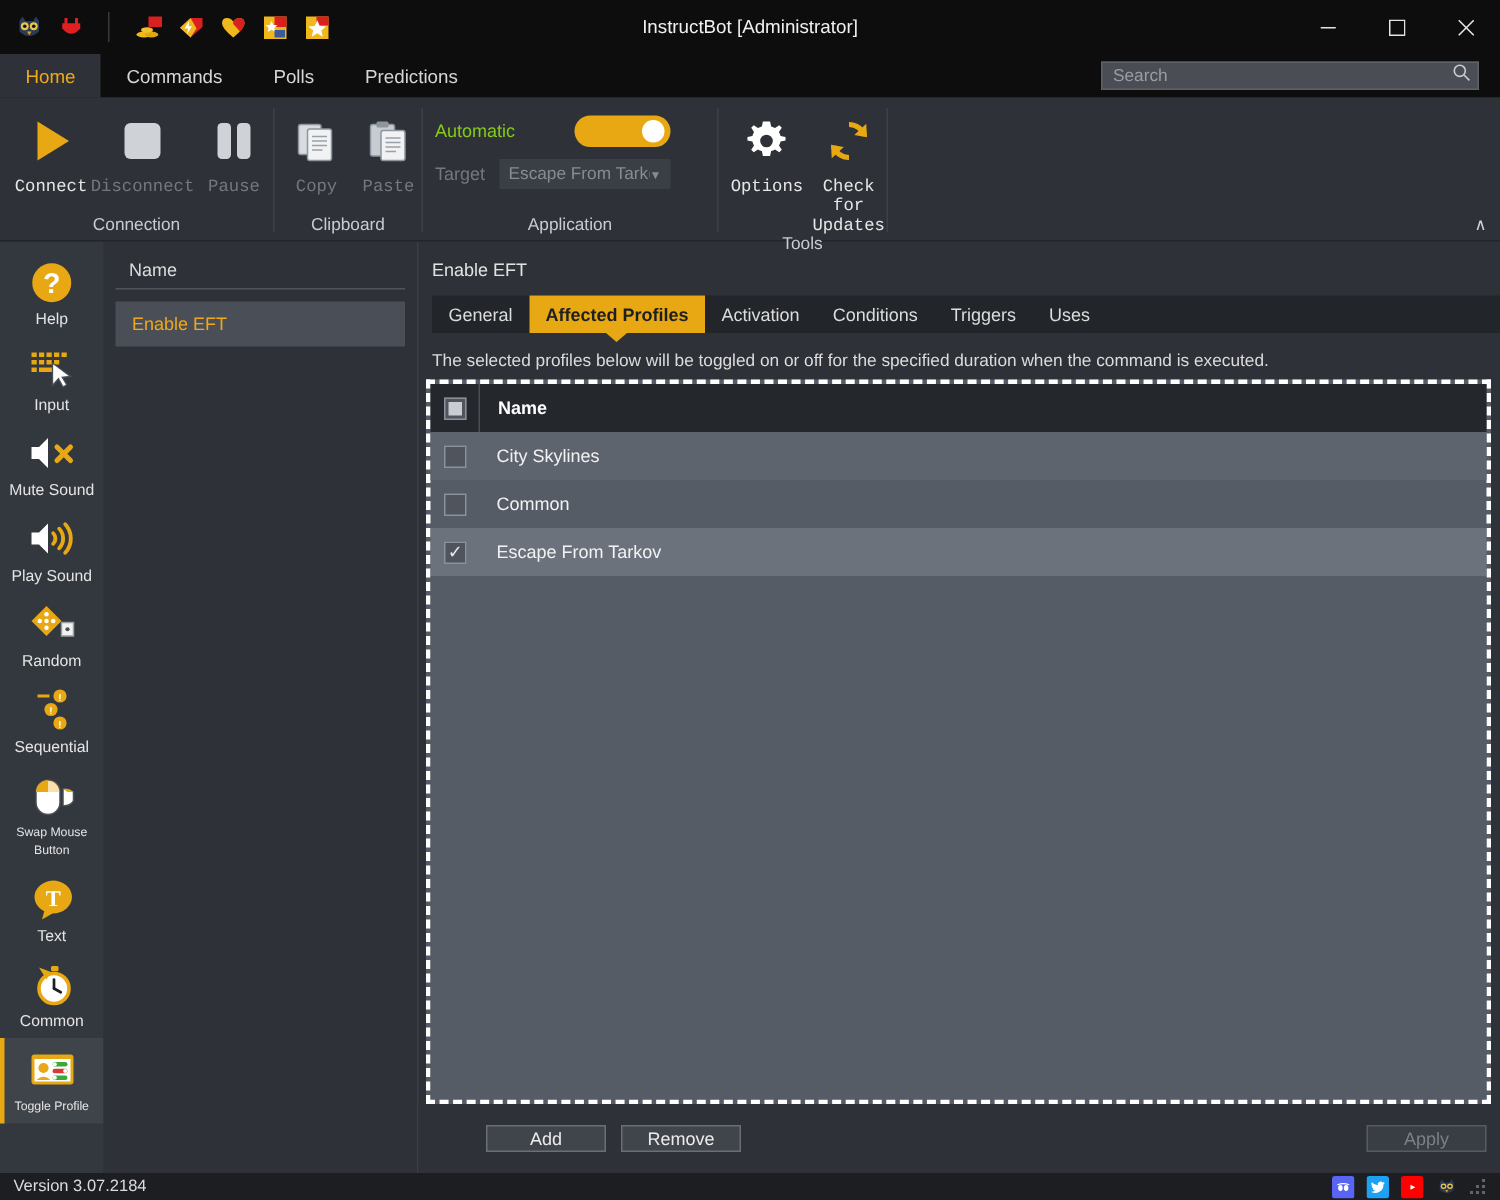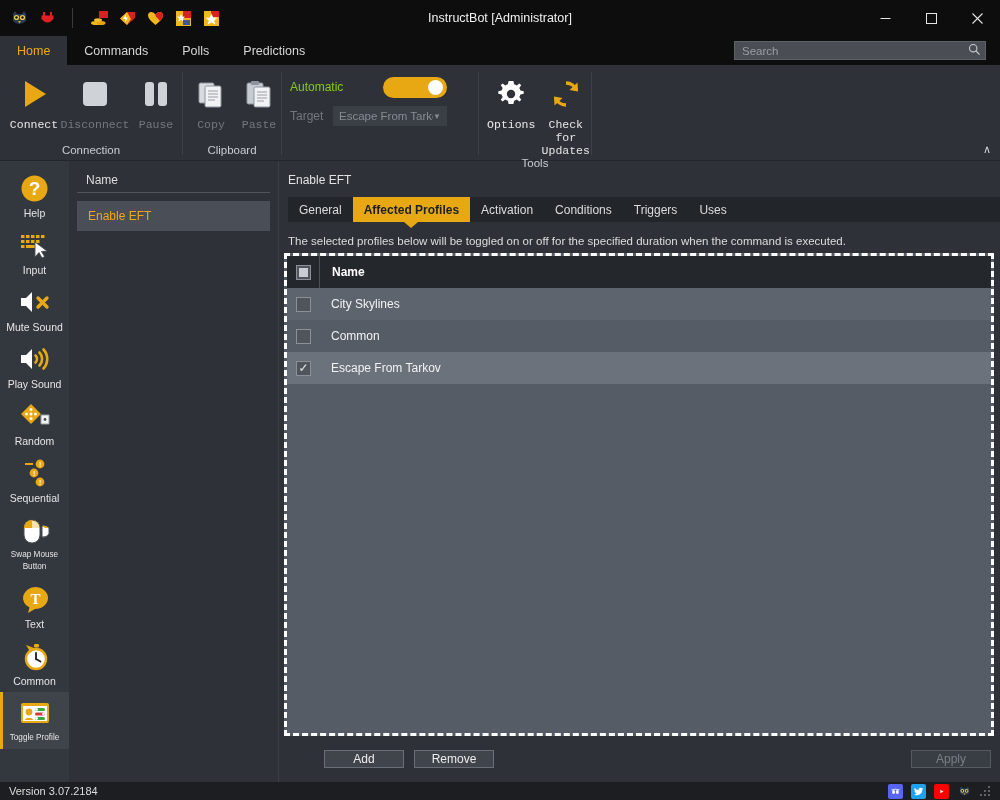--- a/index.html
+++ b/index.html
@@ -413,20 +413,21 @@
             </span>
         </div>
         <div class="app-row">
           <span class="lbl dis">Target</span>
           <span class="combo">
             <span class="cv">Escape From Tarkov</span>
             <span class="ar">▼</span>
           </span>
         </div>
       </div>
+      <div class="rgroup-label">Application</div>
     </div>
     <div class="rgroup-sep"></div>
 
     <div class="rgroup" style="width:112px;">
       <div class="rgroup-items" style="padding-left:7px;gap:4px;">
         <div class="bigbtn">
           <span class="ic">
             <svg width="32" height="32" viewBox="0 0 32 32">
               <path fill="#ffffff" d="M16 3 l2.4 0 0.7 3.3 a10 10 0 0 1 2.6 1.1 l2.8-1.9 1.7 1.7 -1.9 2.8 a10 10 0 0 1 1.1 2.6 l3.3 0.7 0 2.4 -3.3 0.7 a10 10 0 0 1-1.1 2.6 l1.9 2.8 -1.7 1.7 -2.8-1.9 a10 10 0 0 1-2.6 1.1 l-0.7 3.3 -2.4 0 -2.4 0 -0.7-3.3 a10 10 0 0 1-2.6-1.1 l-2.8 1.9 -1.7-1.7 1.9-2.8 a10 10 0 0 1-1.1-2.6 l-3.3-0.7 0-2.4 3.3-0.7 a10 10 0 0 1 1.1-2.6 l-1.9-2.8 1.7-1.7 2.8 1.9 a10 10 0 0 1 2.6-1.1 l0.7-3.3 z"></path>
               <circle cx="16" cy="16" r="4.2" fill="#2e3238"></circle>

